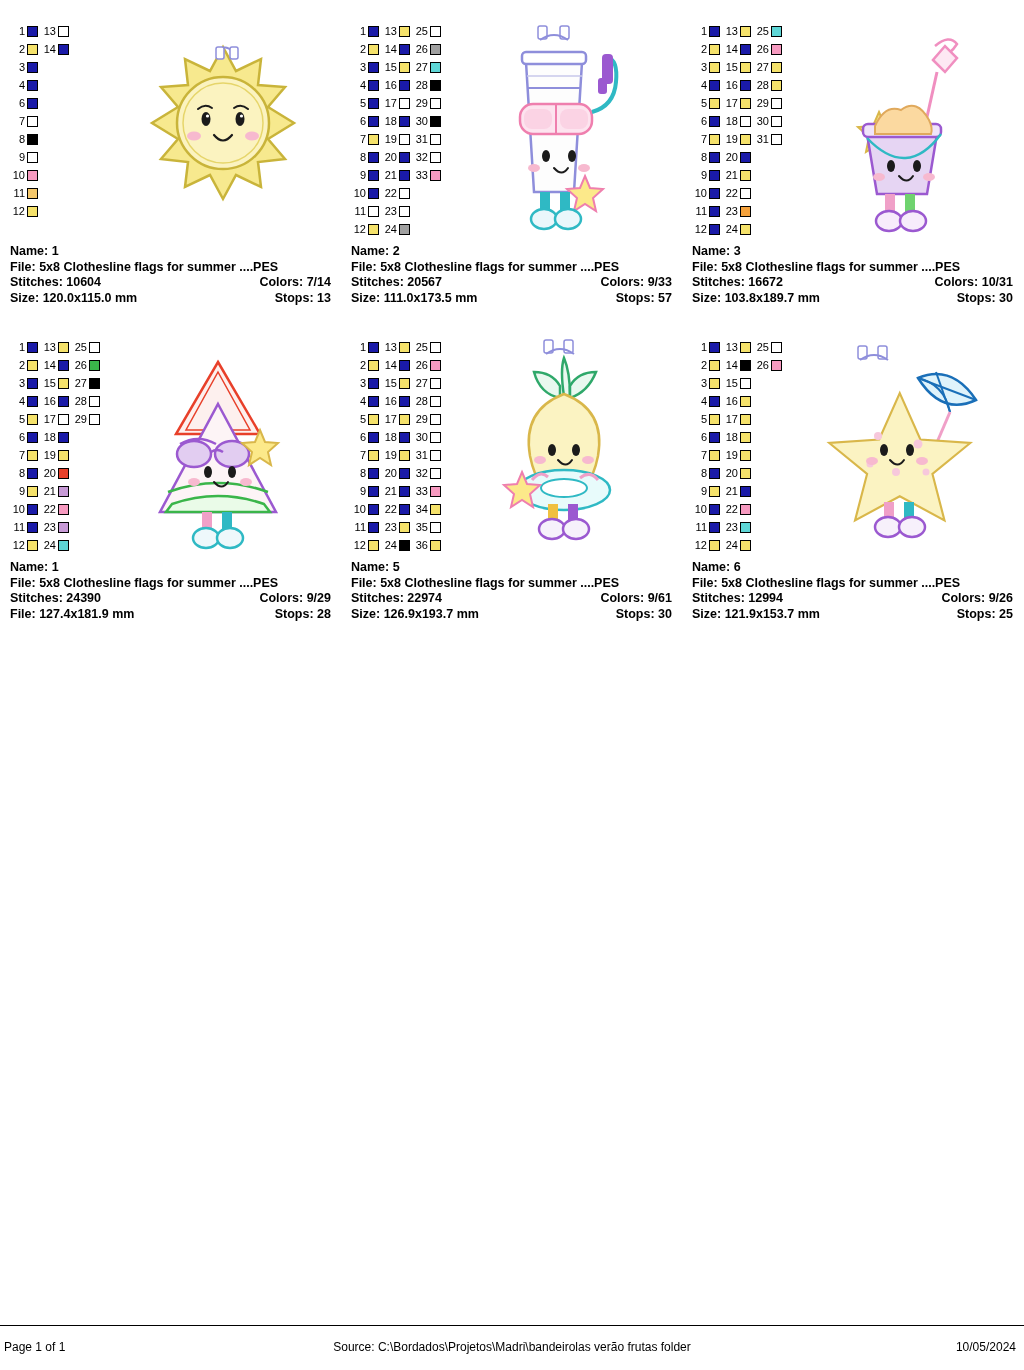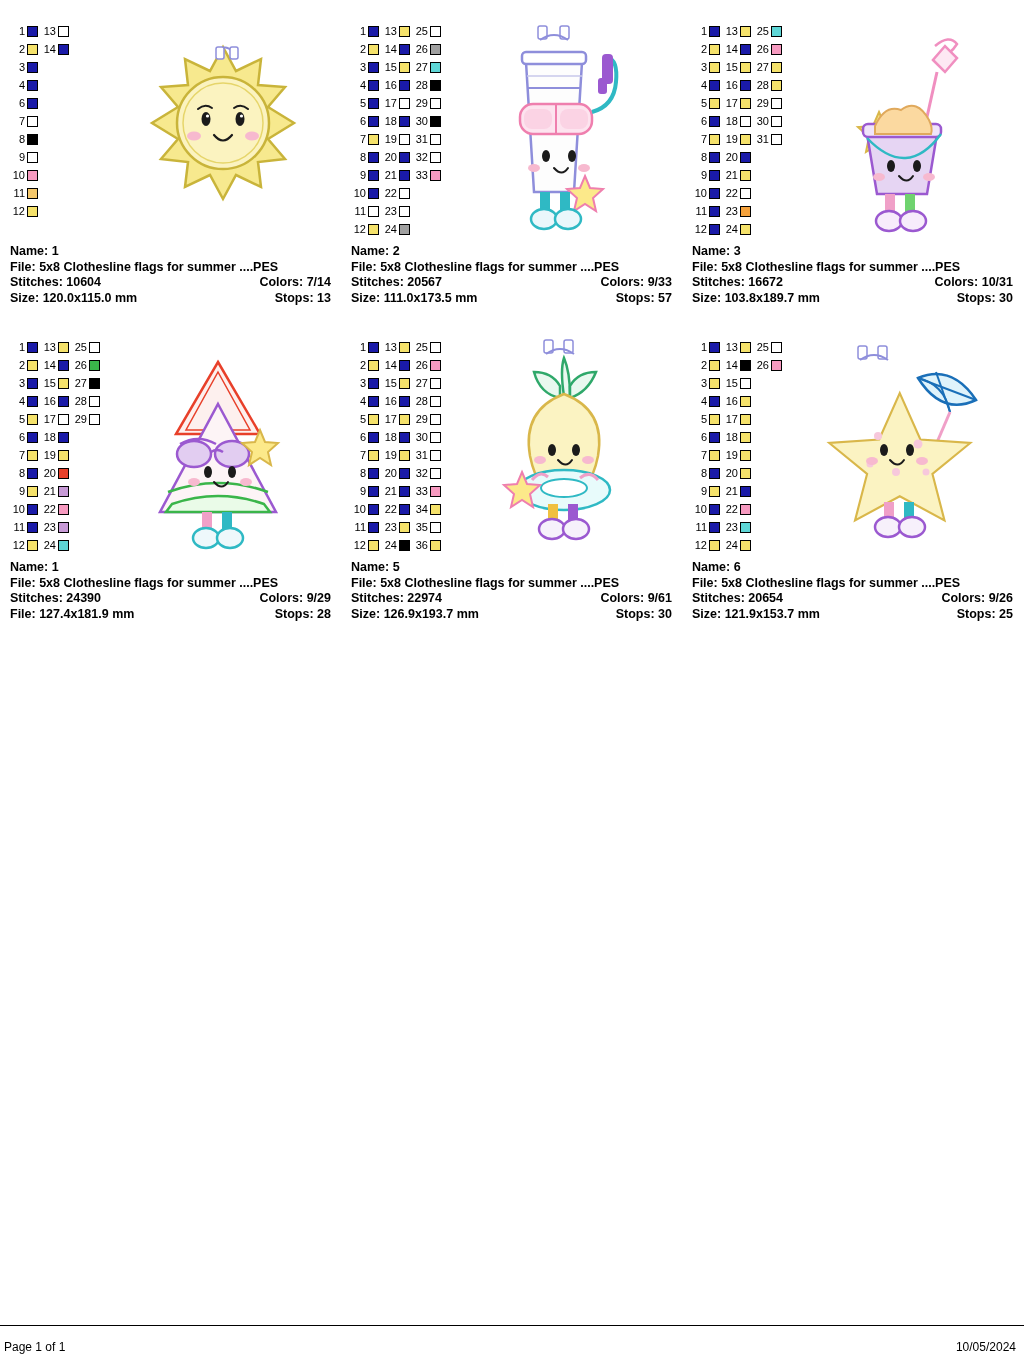--- a/index.html
+++ b/index.html
@@ -881,32 +881,33 @@
             <rect x="104" y="170" width="10" height="20" fill="#2fb9c4"></rect>
             <ellipse cx="88" cy="195" rx="13" ry="10" fill="#f7f0fb" stroke="#9b59d0" stroke-width="2.5"></ellipse>
             <ellipse cx="112" cy="195" rx="13" ry="10" fill="#f7f0fb" stroke="#9b59d0" stroke-width="2.5"></ellipse>
           </svg>
         </div>
       </div>
       <div class="info">
         <span class="name">Name: 6</span>
         <span class="file">File: 5x8 Clothesline flags for summer ....PES</span>
         <span class="line">
-            <span>Stitches: 20654</span>
+            <span>Stitches: 12994</span>
             <span>Colors: 9/26</span>
           </span>
         <span class="line">
             <span>Size: 121.9x153.7 mm</span>
             <span>Stops: 25</span>
           </span>
       </div>
     </div>
 
   </div>
 
   <div class="footer">
     <div class="inner">
       <span class="pg">Page 1 of 1</span>
+      <span class="src">Source: C:\Bordados\Projetos\Madri\bandeirolas verão frutas folder</span>
       <span class="date">10/05/2024</span>
     </div>
   </div>
 
 </div>
 
 </body></html>

